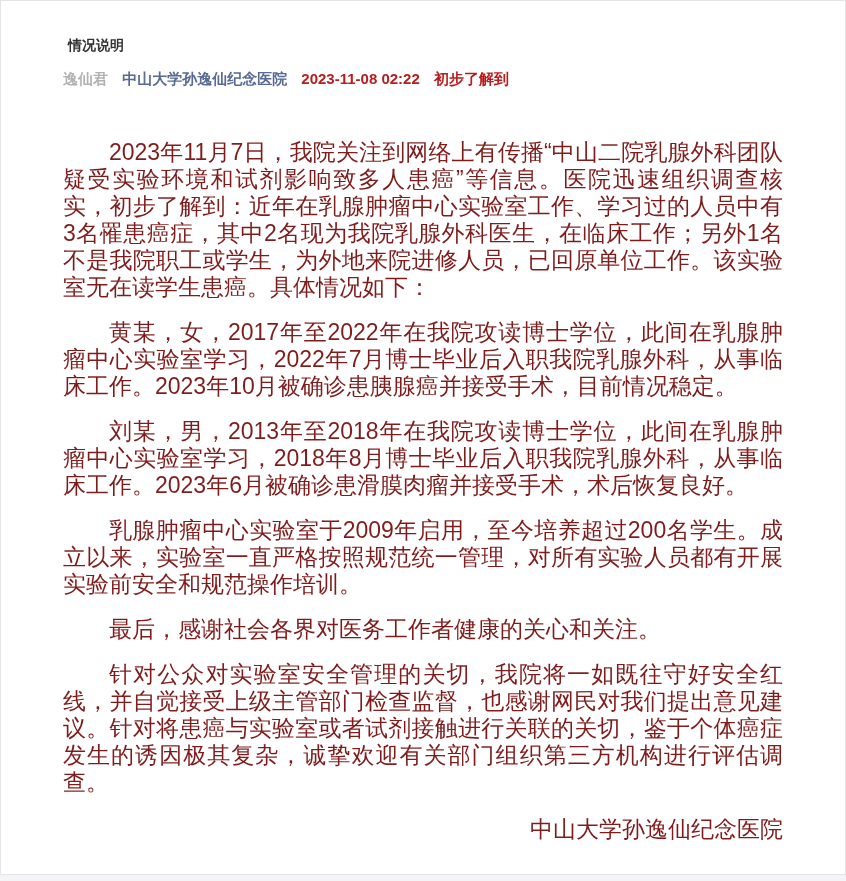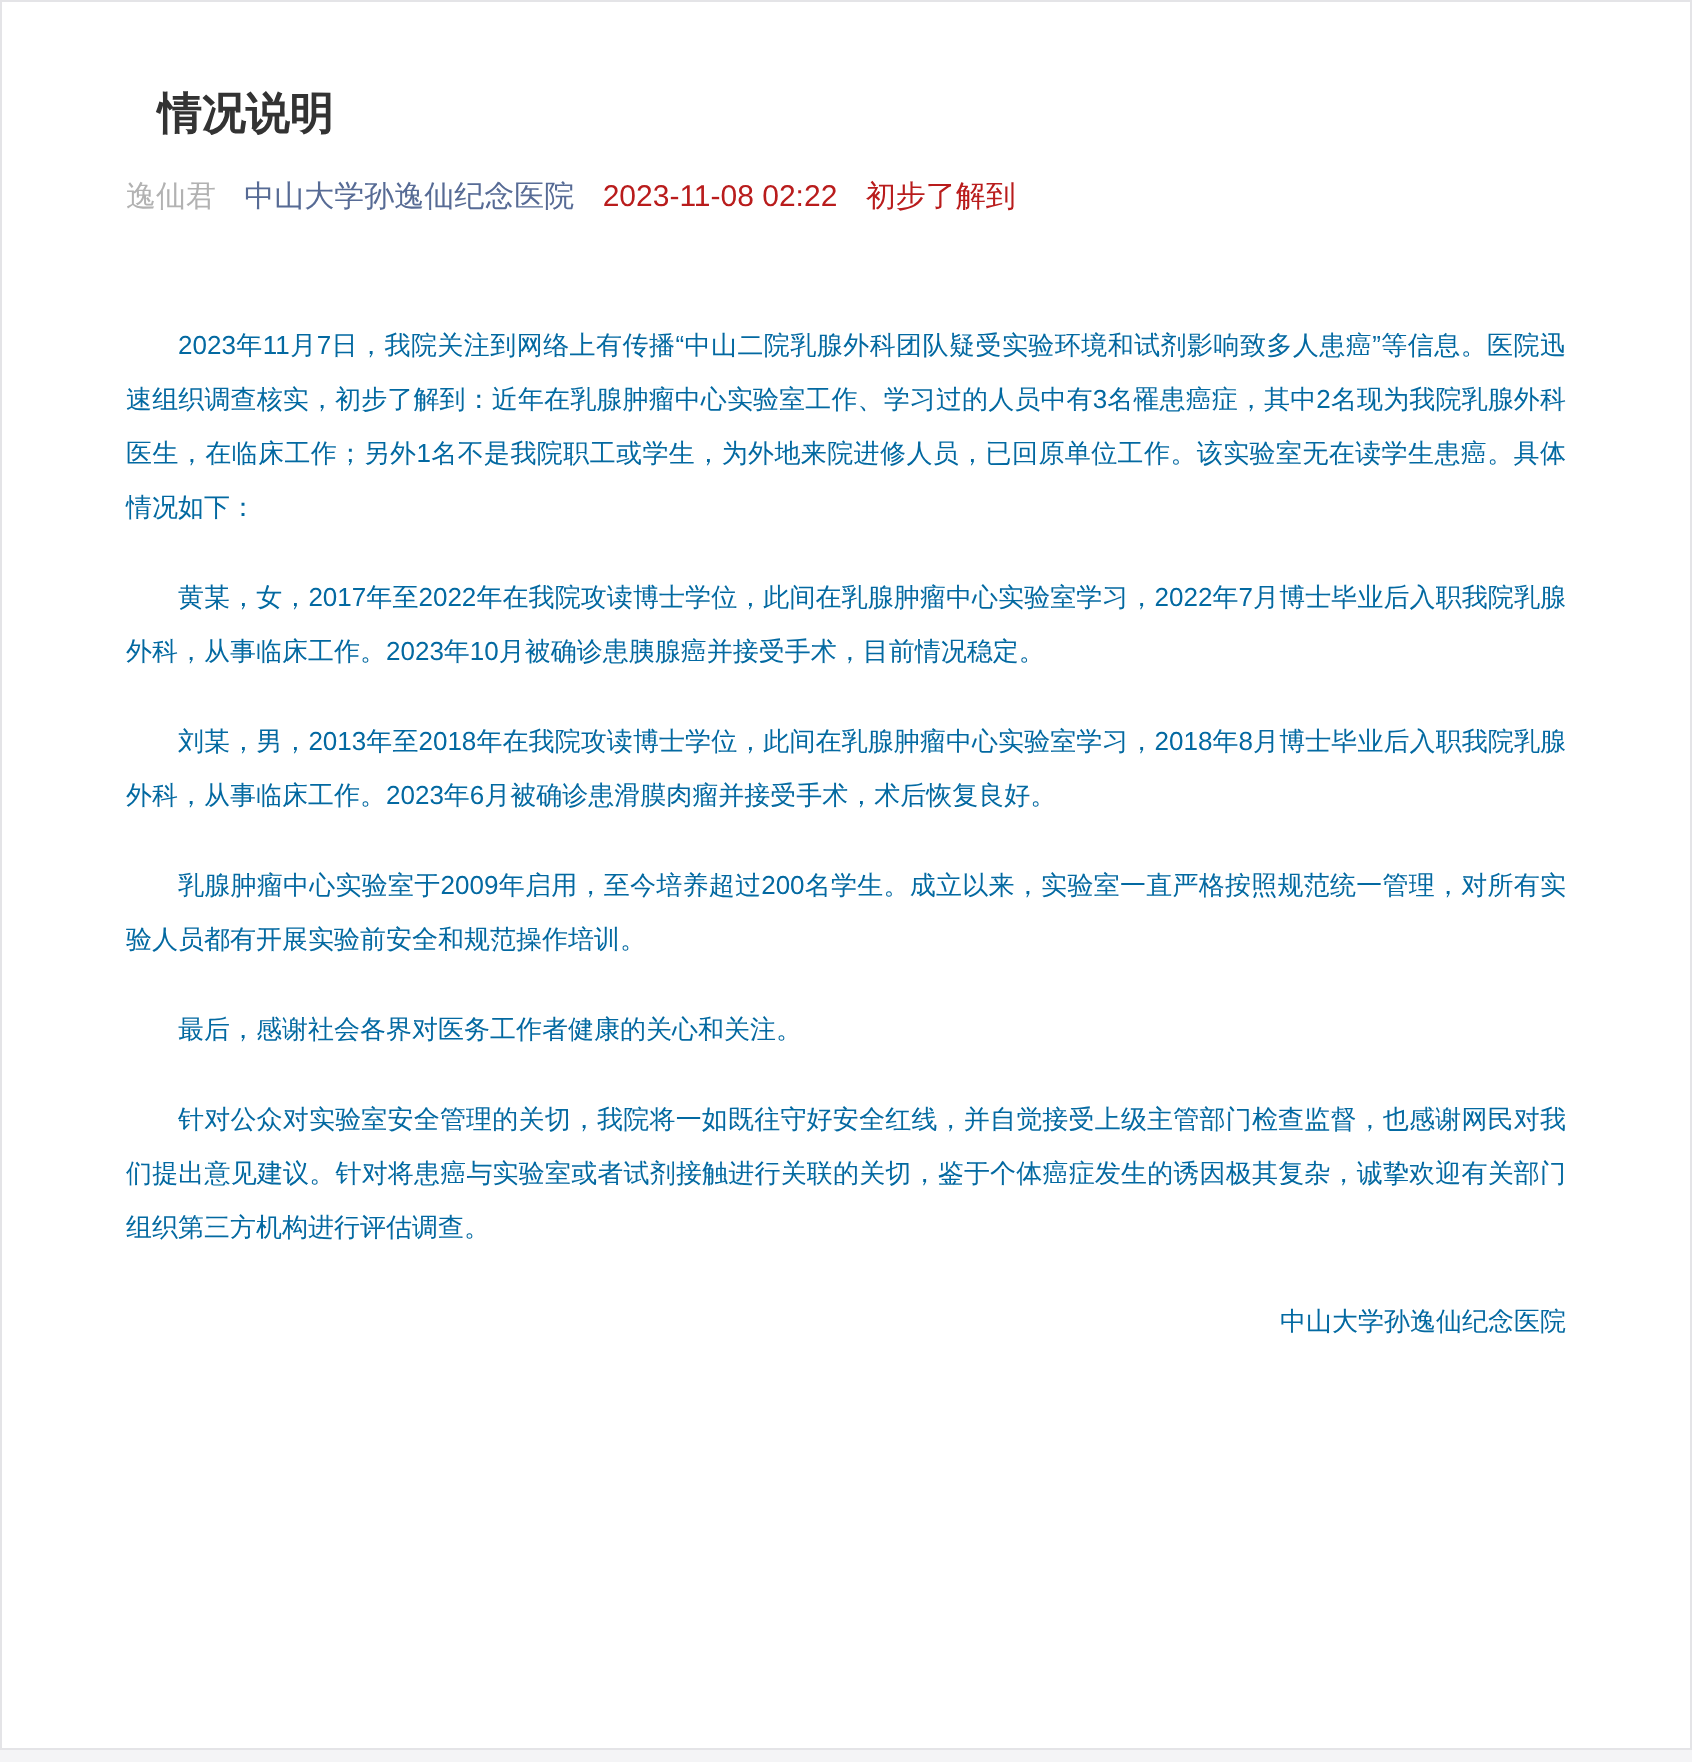--- a/index.html
+++ b/index.html
@@ -11,52 +11,53 @@
   .page {
     box-sizing: border-box;
     width: 846px;
     height: 875px;
     background: #ffffff;
     border: 1px solid #e4e4e7;
     padding: 24px 62px 20px 62px;
     overflow: hidden;
   }
   .page-title {
-    margin: 16px;
-    font-size: 22px;
+    margin: 5px;
+    font-size: 14px;
     line-height: 31px;
     font-weight: bold;
     color: #333333;
   }
   .byline {
     margin-top: 7px;
     font-size: 15px;
     line-height: 21px;
     color: #aaaaaa;
     white-space: nowrap;
   }
   .byline > * {
     margin-right: 10px;
+    font-weight: bold;
   }
   .author-name {
     color: #b2b2b2;
   }
   .account-link {
     color: #576b95;
     text-decoration: none;
     cursor: pointer;
   }
   .publish-time, .publish-location {
     color: #b91c1c;
   }
   .article {
     margin-top: 50px;
-    font-size: 13px;
+    font-size: 23px;
     line-height: 27px;
-    color: #0369a1;
+    color: #7f1d1d;
     text-align: justify;
   }
   .article p {
     margin: 0 0 18px 0;
     text-indent: 2em;
   }
   .signature-block {
     margin-top: 8px;
     text-align: right;
   }

